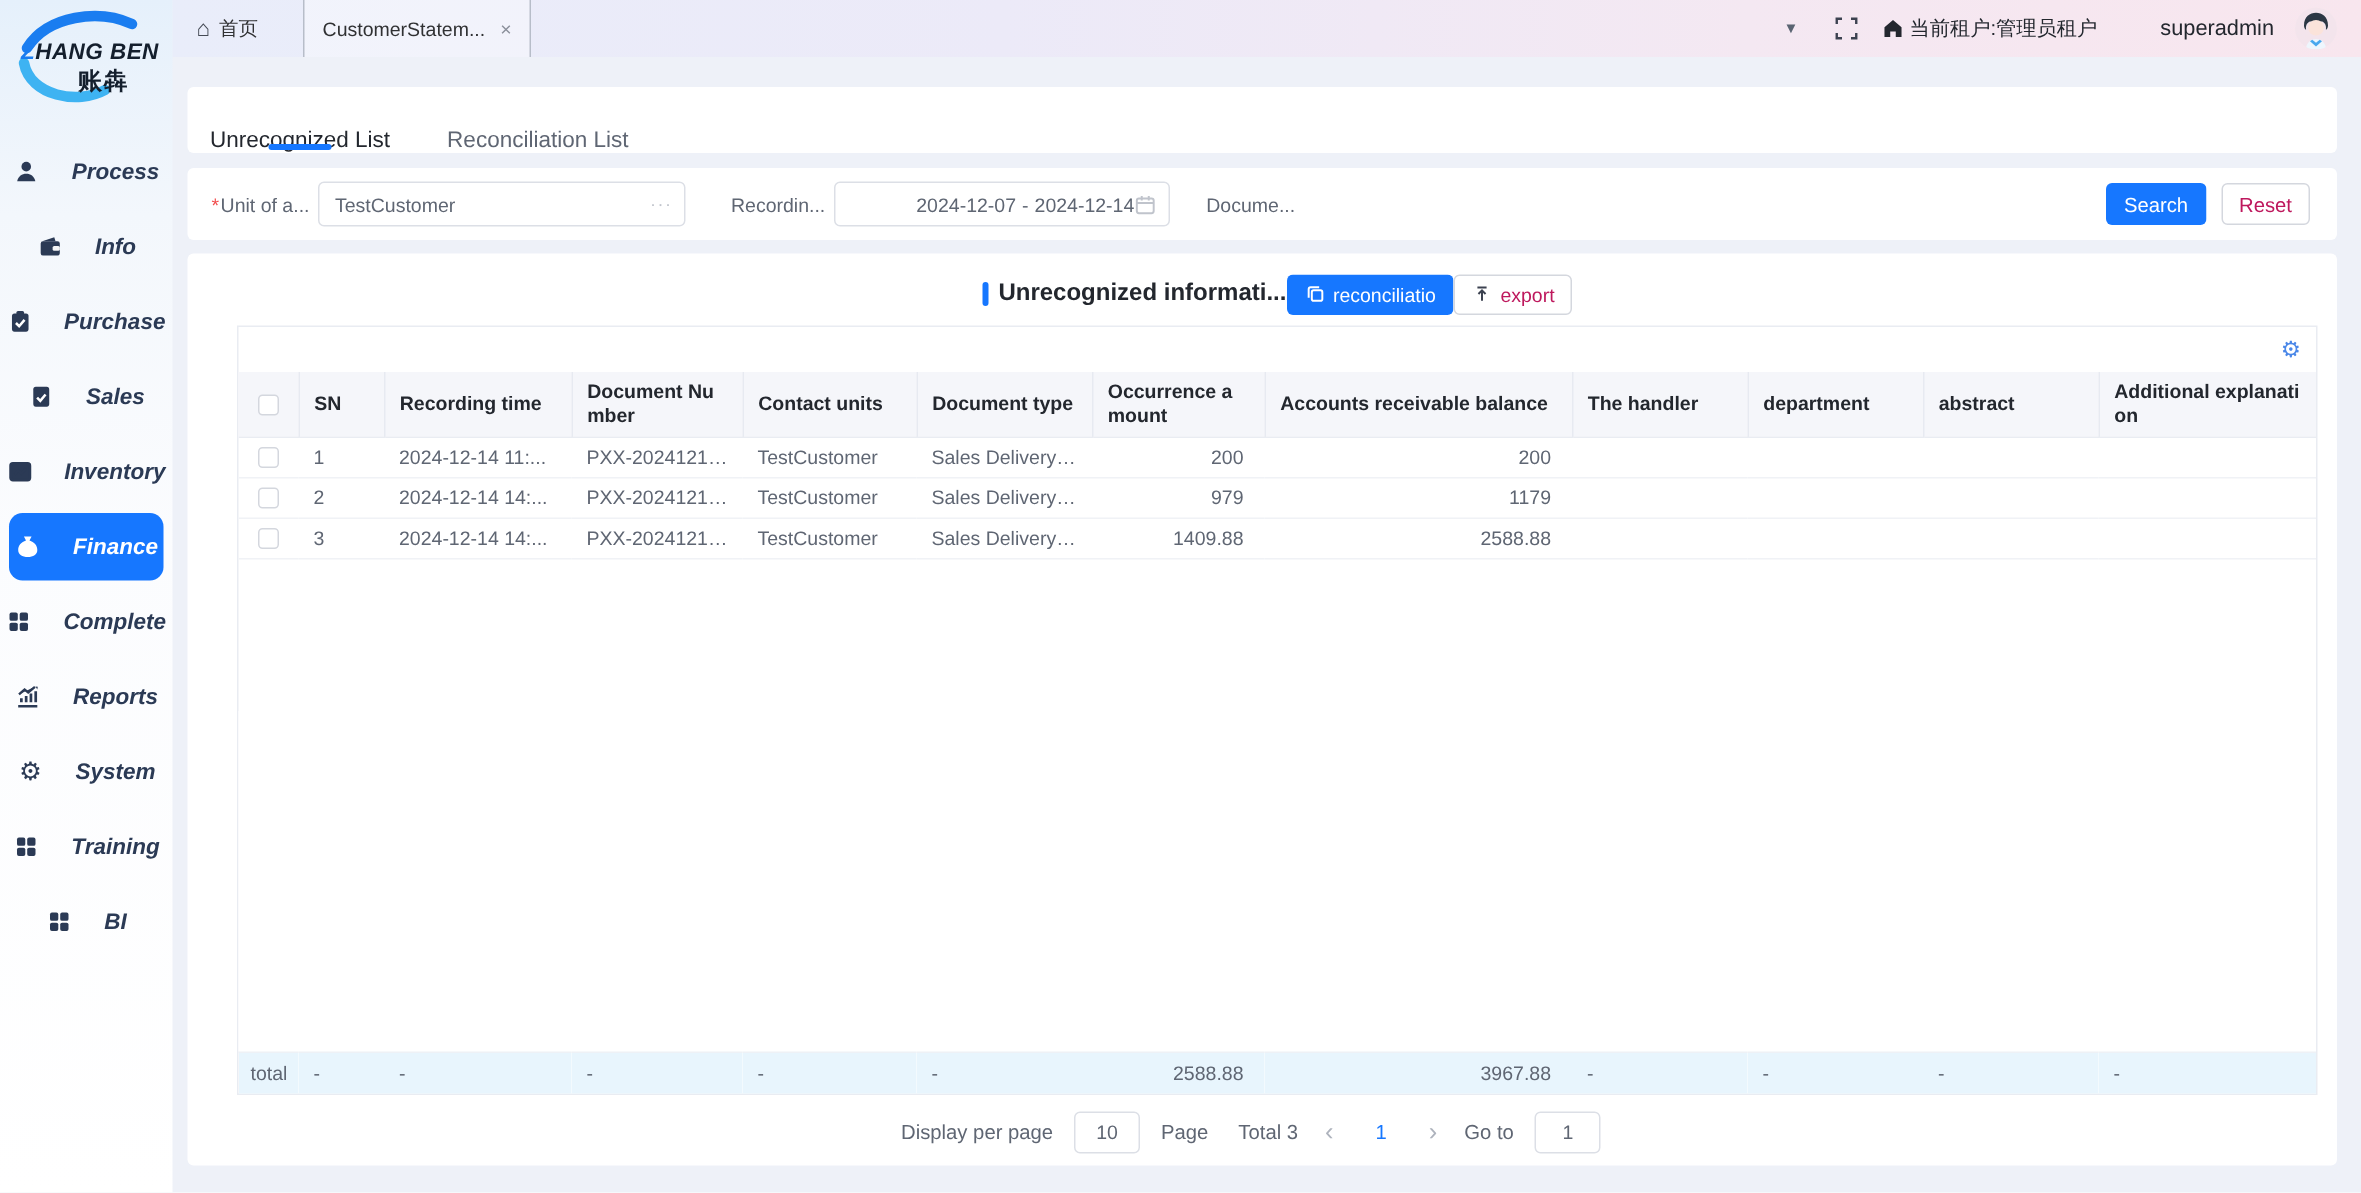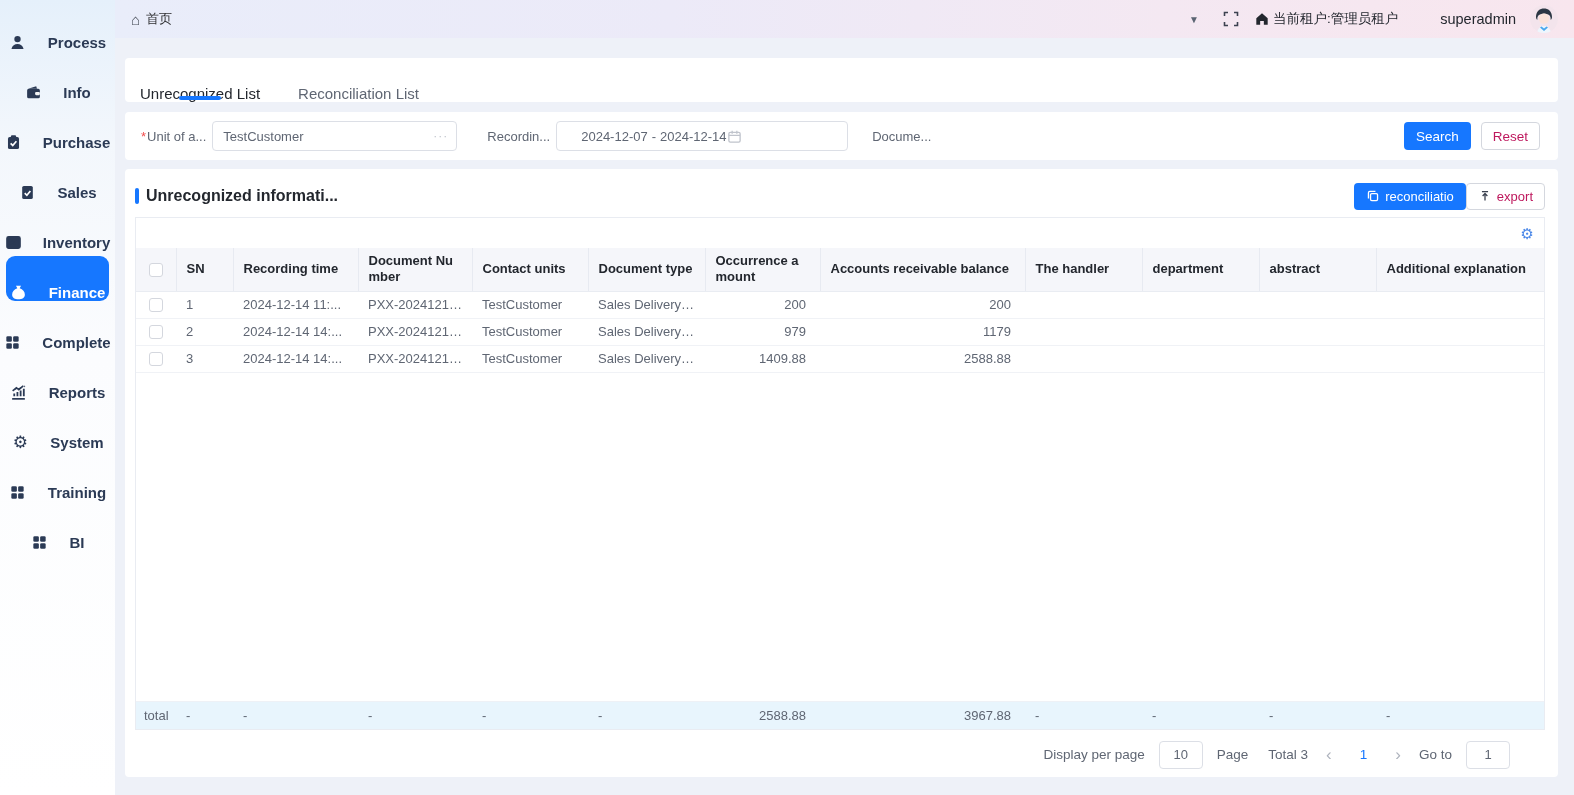--- a/index.html
+++ b/index.html
@@ -25,22 +25,22 @@
     white-space:nowrap;
   }
   .logo-en::first-letter { color:#1a7df0; }
   .logo-cn {
     position:absolute; left:52px; top:44px; font-weight:800; font-size:16px; color:#141f2d;
     letter-spacing:1px;
   }
   .menu { flex:1; padding:6px 6px 0 6px; }
   .side-item {
     height:45px; margin-bottom:5px; border-radius:9px;
-    display:flex; align-items:flex-end; justify-content:center; gap:21px;
-    font-weight:700; font-size:15px; color:#2b3a55; cursor:pointer; white-space:nowrap;
+    display:flex; align-items:center; justify-content:center; gap:21px;
+    font-weight:700; font-size:15px; color:#2b3a55; cursor:pointer; white-space:nowrap;font-style:italic;
   }
   .side-item .ic { display:inline-flex; width:18px; height:18px; align-items:center; justify-content:center; }
   .side-item .ic svg { width:17px; height:17px; fill:currentColor; }
   .side-item .gi { font-size:17px; line-height:1; }
   .side-item.active { background:#1677ff; color:#fff; }
 
   
   .main { flex:1; min-width:0; display:flex; flex-direction:column; }
 
   .topbar {
@@ -88,34 +88,34 @@
     display:flex; align-items:center; height:30px; border:1px solid #dcdfe6; border-radius:4px;
     background:#fff; padding:0 8px; margin-left:6px;
   }
   .input-wrap input {
     border:none; outline:none; font-size:13px; color:#5f6673; background:transparent;
     font-family:inherit; width:100%;
   }
   .input-wrap input::placeholder { color:#c0c4cc; }
   .unit-wrap { width:245px; }
   .unit-more { color:#c0c4cc; letter-spacing:1px; font-size:12px; cursor:pointer; }
-  .date-wrap { width:292px; justify-content:flex-start;padding-left:24px; }
+  .date-wrap { width:224px; justify-content:flex-end;padding-left:24px; }
   .date-text { color:#5f6673; font-size:13px; }
   .date-sep { color:#5f6673; margin:0 4px; }
   .doc-wrap { width:255px; }
   .gap1 { width:30px; } .gap2 { width:24px; }
   .filter-actions { margin-left:auto; display:flex; gap:10px; }
   .btn { height:28px; border-radius:4px; font-size:13.5px; padding:0 11px; cursor:pointer;
          display:inline-flex; align-items:center; gap:5px; border:1px solid transparent;
          font-family:inherit; }
   .btn-primary { background:#1677ff; color:#fff; }
   .btn-plain { background:#fff; color:#be185d; border-color:#d4d7de; }
 
   
-  .main-card { flex:1; margin-top:9px; display:flex; flex-direction:column; padding:11px 13px 0 10px; min-height:0; }
+  .main-card { flex:1; margin-top:9px; display:flex; flex-direction:column; padding:11px 13px 0 33px; min-height:0;align-items:center; }
   .panel-header { height:32px; flex:none; display:flex; align-items:center; }
   .panel-title { font-size:16px; font-weight:700; color:#23272e; display:flex; align-items:center; gap:7px; }
   .panel-title::before { content:""; width:4px; height:16px; border-radius:2px; background:#1677ff; display:inline-block; }
   .panel-actions { margin-left:auto; display:flex; }
   .btn-sm { height:27px; font-size:13px; }
 
   .table-box { flex:none; height:513px; margin-top:5px; border:1px solid #e9ecf2; display:flex; flex-direction:column; min-height:0; }
   .table-toolbar { height:30px; flex:none; display:flex; align-items:center; justify-content:flex-end; padding-right:10px; }
   .gear-blue { color:#4a87e8; font-size:15px; cursor:pointer; line-height:1; }
   .tbl-scroll { flex:1; overflow:hidden; }
@@ -146,20 +146,28 @@
   .pg-chev { color:#aeb3bd; font-size:17px; cursor:pointer; padding:0 4px; }
   .pg-cur { color:#1677ff; padding:0 10px; cursor:pointer; }
   .pg-total { margin-left:6px; }
 </style>
 </head>
 <body>
 
 <div class="app">
 
   <aside class="sidebar">
+    <div class="logo">
+      <svg width="100" height="76" viewBox="0 0 100 76">
+        <path d="M10 26 C 24 4, 58 0, 80 10" stroke="#1a7df0" stroke-width="7" fill="none" stroke-linecap="round"></path>
+        <path d="M8 36 C 12 58, 44 64, 62 54" stroke="#3eb3f2" stroke-width="7" fill="none" stroke-linecap="round"></path>
+      </svg>
+      <span class="logo-en">ZHANG BEN</span>
+      <span class="logo-cn">账犇</span>
+    </div>
     <nav class="menu" id="side-menu">
         <div class="side-item">
           <span class="ic">
             <svg viewBox="0 0 16 16">
               <circle cx="8" cy="4.8" r="3"></circle>
               <path d="M2.3 14c.6-3.2 3.1-4.7 5.7-4.7s5.1 1.5 5.7 4.7z"></path>
             </svg>
           </span>
           <span>Process</span>
         </div>
@@ -262,20 +270,24 @@
         </div>
       </nav>
   </aside>
 
   <div class="main">
 
     <header class="topbar">
       <div class="home-group">
         <span class="glyph">⌂</span>
         <span>首页</span>
+      </div>
+      <div class="tab-chip">
+        <span>CustomerStatem...</span>
+        <span class="close">×</span>
       </div>
       <div class="topbar-right">
         <span class="caret">▼</span>
         <span class="fsicon">
           <svg width="16" height="16" viewBox="0 0 16 16" fill="none" stroke="#3c4250" stroke-width="1.6">
             <path d="M1.5 5V1.5H5M11 1.5h3.5V5M14.5 11v3.5H11M5 14.5H1.5V11"></path>
           </svg>
         </span>
         <span class="tenant">
           <svg width="14" height="14" viewBox="0 0 16 16">

